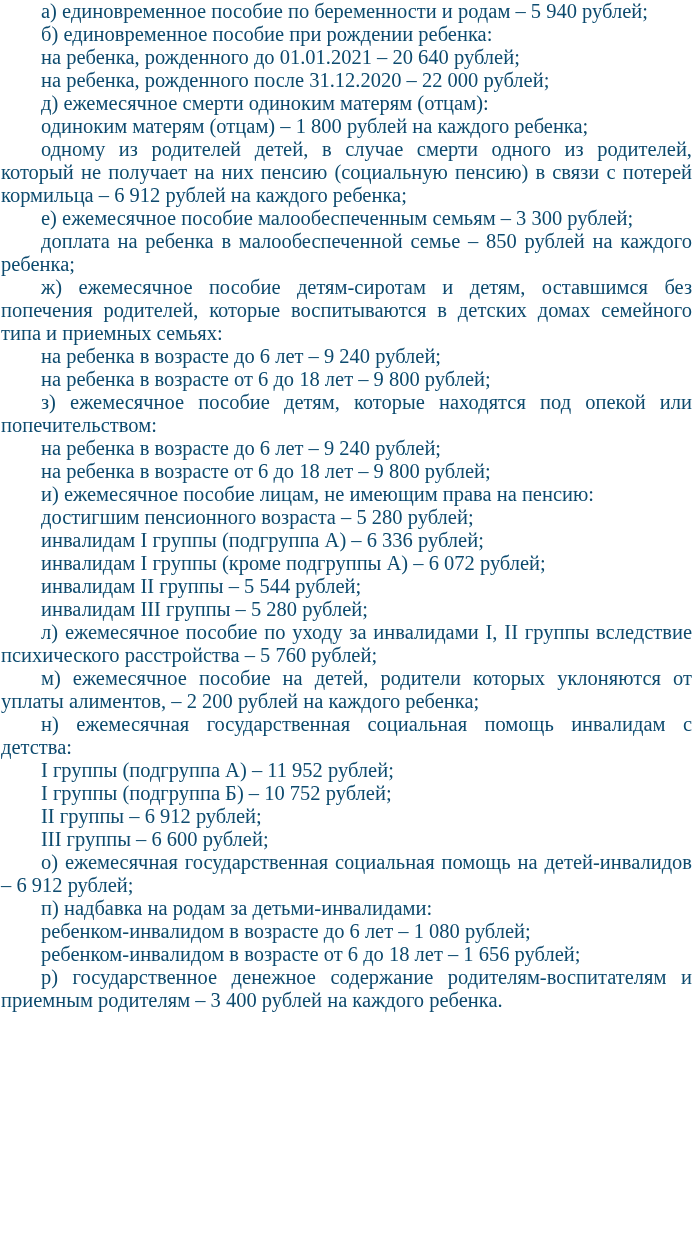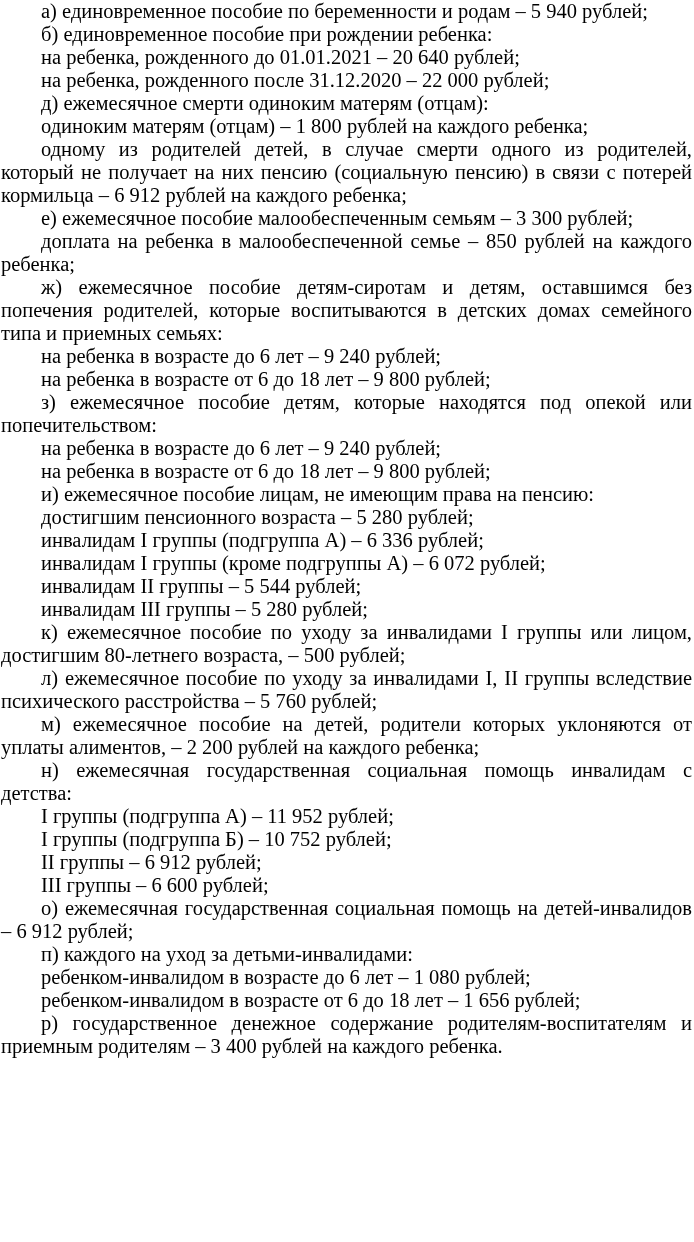--- a/index.html
+++ b/index.html
@@ -12,21 +12,21 @@
     height: 1242px;
     overflow: hidden;
   }
   .doc {
     box-sizing: border-box;
     width: 694px;
     padding: 0 2px 0 1px;
     font-family: "Liberation Serif", "DejaVu Serif", serif;
     font-size: 20.5px;
     line-height: 23px;
-    color: #000000;
+    color: #0c4a6e;
     text-align: justify;
   }
   .doc p {
     margin: 0;
     padding: 0;
     text-indent: 40px;
   }
 </style>
 </head>
 <body>
@@ -46,26 +46,25 @@
   <p>на ребенка в возрасте от 6 до 18 лет – 9&nbsp;800 рублей;</p>
   <p>з) ежемесячное пособие детям, которые находятся под опекой или попечительством:</p>
   <p>на ребенка в возрасте до 6 лет – 9&nbsp;240 рублей;</p>
   <p>на ребенка в возрасте от 6 до 18 лет – 9&nbsp;800 рублей;</p>
   <p>и) ежемесячное пособие лицам, не имеющим права на пенсию:</p>
   <p>достигшим пенсионного возраста – 5&nbsp;280 рублей;</p>
   <p>инвалидам I группы (подгруппа А) – 6&nbsp;336 рублей;</p>
   <p>инвалидам I группы (кроме подгруппы А) – 6&nbsp;072 рублей;</p>
   <p>инвалидам II группы – 5&nbsp;544 рублей;</p>
   <p>инвалидам III группы – 5&nbsp;280 рублей;</p>
-  <p>к) ежемесячное пособие по уходу за инвалидами I группы или лицом, достигшим 80-летнего возраста, – 500 рублей;</p>
   <p>л) ежемесячное пособие по уходу за инвалидами I, II группы вследствие психического расстройства – 5&nbsp;760 рублей;</p>
   <p>м) ежемесячное пособие на детей, родители которых уклоняются от уплаты алиментов, – 2&nbsp;200 рублей на каждого ребенка;</p>
   <p>н) ежемесячная государственная социальная помощь инвалидам с детства:</p>
   <p>I группы (подгруппа А) – 11&nbsp;952 рублей;</p>
   <p>I группы (подгруппа Б) – 10&nbsp;752 рублей;</p>
   <p>II группы – 6&nbsp;912 рублей;</p>
   <p>III группы – 6&nbsp;600 рублей;</p>
   <p>о) ежемесячная государственная социальная помощь на детей-инвалидов – 6&nbsp;912 рублей;</p>
-  <p>п) каждого на уход за детьми-инвалидами:</p>
+  <p>п) надбавка на родам за детьми-инвалидами:</p>
   <p>ребенком-инвалидом в возрасте до 6 лет – 1&nbsp;080 рублей;</p>
   <p>ребенком-инвалидом в возрасте от 6 до 18 лет – 1&nbsp;656 рублей;</p>
   <p>р) государственное денежное содержание родителям-воспитателям и приемным родителям – 3&nbsp;400 рублей на каждого ребенка.</p>
 </div>
 
 </body></html>

